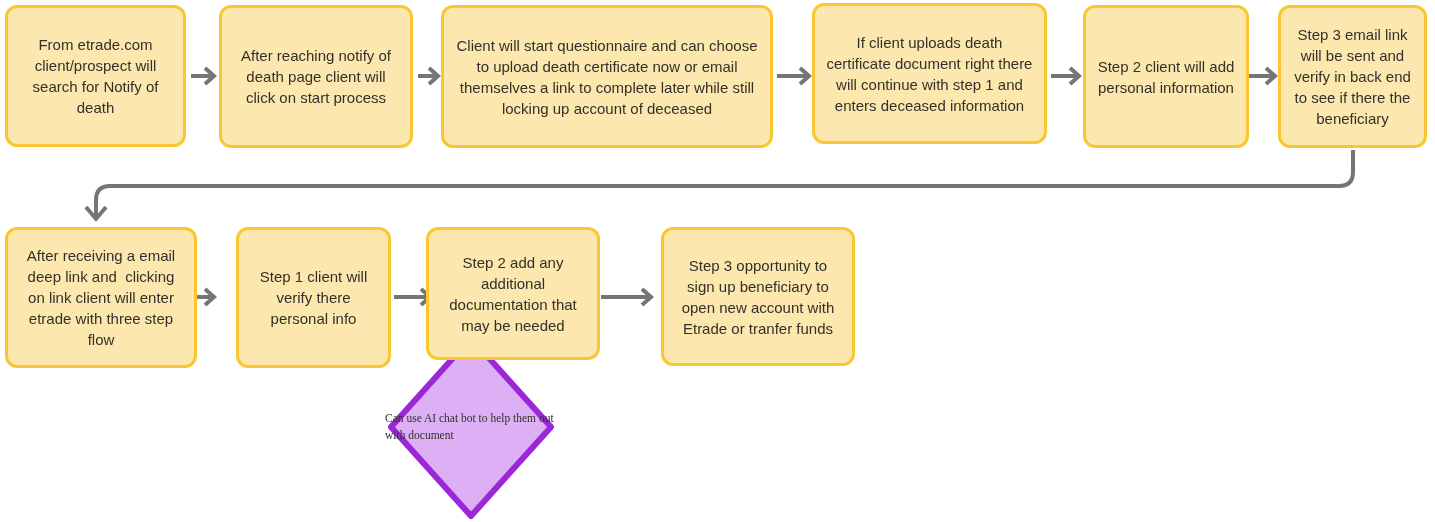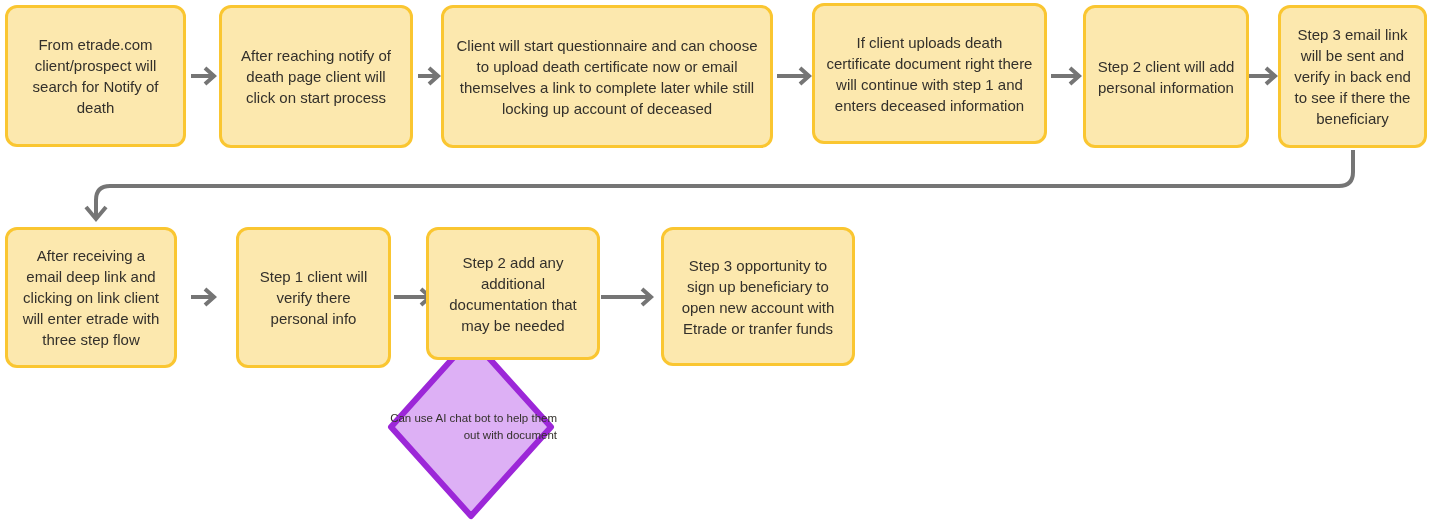--- a/index.html
+++ b/index.html
@@ -54,26 +54,27 @@
   }
   .diamond-label {
     position: absolute;
     left: 0;
     top: 0;
     width: 100%;
     height: 100%;
     display: flex;
     align-items: center;
     justify-content: center;
-    text-align: right;
+    text-align: left;
     font-size: 11.5px;
     line-height: 17px;
     color: #33302B;
     white-space: pre-wrap;
     pointer-events: none;
+    font-family: Liberation Serif, serif;
   }
   .edge-layer {
     position: absolute;
     left: 0;
     top: 0;
     width: 1435px;
     height: 522px;
     z-index: 1;
   }
   .arrow-line {
@@ -153,21 +154,21 @@
   </div>
 
   <div class="node" style="left:1083px; top:5px; width:166px; height:143px;">
     <span class="node-text">Step 2 client will add personal information</span>
   </div>
 
   <div class="node" style="left:1278px; top:5px; width:149px; height:143px;">
     <span class="node-text">Step 3 email link will be sent and verify in back end to see if there the beneficiary</span>
   </div>
 
-  <div class="node" style="left:5px; top:227px; width:172px; height:141px;">
+  <div class="node" style="left:5px; top:227px; width:192px; height:141px;">
     <span class="node-text">After receiving a email deep link and  clicking on link client will enter etrade with three step flow</span>
   </div>
 
   <div class="node" style="left:236px; top:227px; width:155px; height:141px;">
     <span class="node-text">Step 1 client will verify there personal info</span>
   </div>
 
   <div class="node" style="left:426px; top:227px; width:174px; height:133px;">
     <span class="node-text">Step 2 add any additional documentation that may be needed</span>
   </div>

